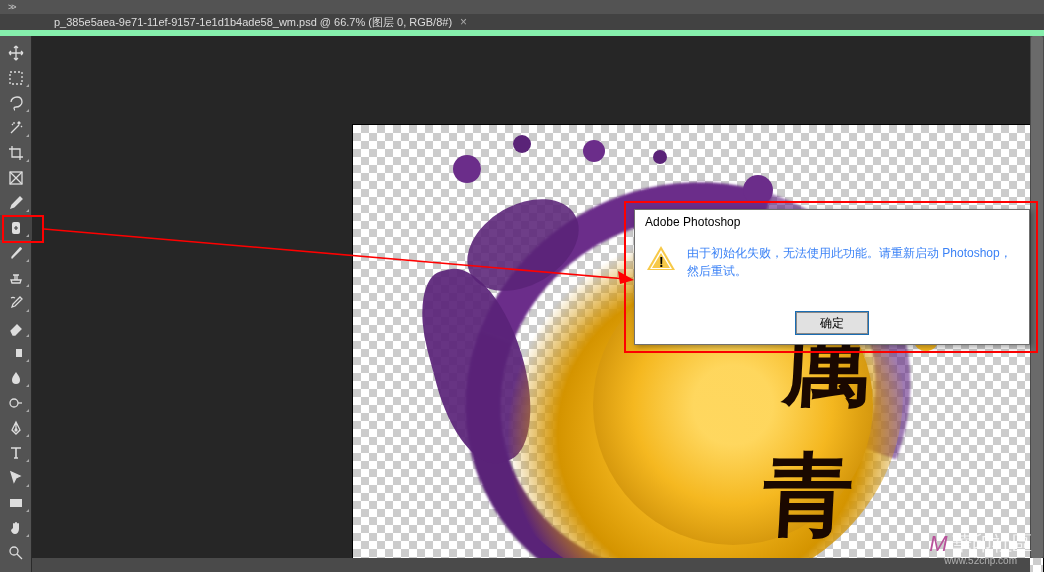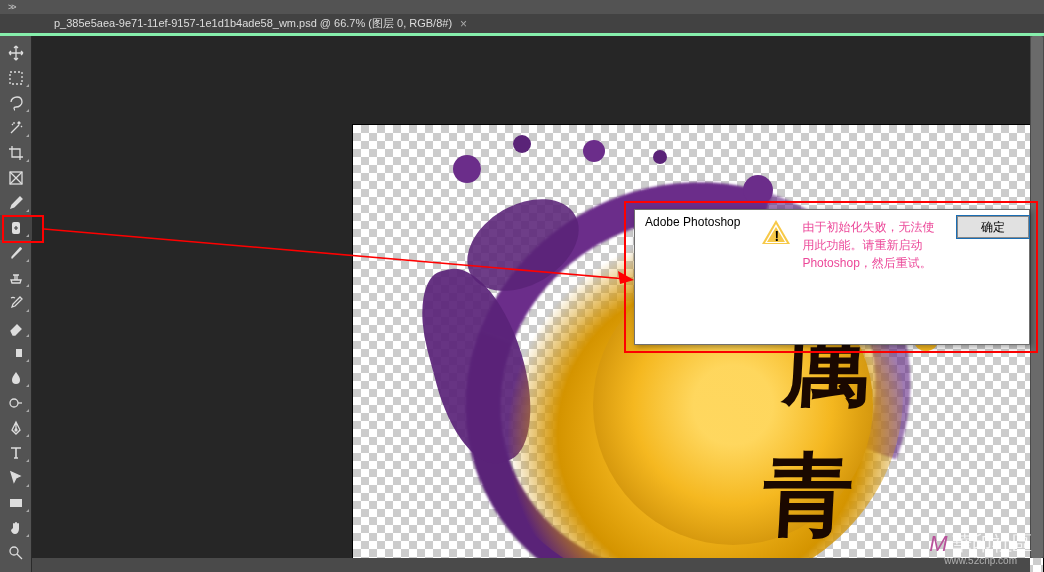--- a/index.html
+++ b/index.html
@@ -4,21 +4,21 @@
 <style>
 * { margin: 0; padding: 0; box-sizing: border-box; }
 body { font-family: "Microsoft YaHei", Arial, sans-serif; background: #535353; overflow: hidden; }
 .app { width: 1044px; height: 572px; position: relative; display: flex; flex-direction: column; }
 
 
 .top-header { height: 14px; background: #535353; display: flex; align-items: center; padding-left: 8px; }
 .top-header .chev { color: #ccc; font-size: 9px; letter-spacing: -2px; }
 
 
-.tab-bar { height: 22px; background: #424242; display: flex; align-items: center; padding-left: 44px; border-bottom: 3px solid #86efac; }
+.tab-bar { height: 22px; background: #424242; display: flex; align-items: center; padding-left: 44px; border-bottom: 6px solid #86efac; }
 .tab { display: flex; align-items: center; gap: 8px; padding: 0 10px; height: 100%; background: #424242; color: #ddd; font-size: 11px; }
 .tab .close { color: #aaa; font-size: 12px; cursor: pointer; }
 
 .main { flex: 1; display: flex; position: relative; }
 
 
 .toolbar { width: 32px; background: #535353; border-right: 1px solid #2a2a2a; display: flex; flex-direction: column; padding-top: 4px; }
 .tool { width: 32px; height: 25px; display: flex; align-items: center; justify-content: center; color: #ddd; cursor: pointer; position: relative; }
 .tool .corner { position: absolute; right: 3px; bottom: 3px; width: 0; height: 0; border-left: 3px solid transparent; border-bottom: 3px solid #aaa; }
 .tool svg { width: 16px; height: 16px; stroke: #ddd; fill: none; stroke-width: 1.3; }
@@ -73,29 +73,29 @@
 .sp2 { left: 70px; top: 60px; width: 120px; height: 80px; border-radius: 50%; transform: rotate(-30deg); opacity: .88; }
 .gold-i { position: absolute; background: #d49400; }
 .g1 { left: 200px; top: 120px; width: 280px; height: 280px; border-radius: 50%; background: radial-gradient(circle, #ffd860 20%, #f5b820 50%, #c08200 85%); opacity: .95; }
 .callig { position: absolute; left: 350px; top: 160px; width: 180px; height: 280px; }
 .callig .ch { position: absolute; color: #1a0800; font-size: 90px; font-family: "KaiTi","STKaiti",serif; font-weight: bold; transform: skewX(-3deg); }
 .callig .c1 { left: 40px; top: 0; }
 .callig .c2 { left: 20px; top: 130px; }
 
 
 .dialog-frame { position: absolute; left: 624px; top: 201px; width: 414px; height: 152px; border: 2px solid red; z-index: 200; }
-.dialog { position: absolute; left: 634px; top: 209px; width: 396px; height: 136px; background: #fff; border: 1px solid #707070; box-shadow: 2px 2px 6px rgba(0,0,0,.35); z-index: 201; display: flex; flex-direction: row; }
+.dialog { position: absolute; left: 634px; top: 209px; width: 396px; height: 136px; background: #fff; border: 1px solid #707070; box-shadow: 2px 2px 6px rgba(0,0,0,.35); z-index: 201; display: flex; flex-direction: column; }
 .dlg-title { height: 26px; padding: 5px 10px 0; font-size: 12px; color: #000; }
 .dlg-body { flex: 1; display: flex; padding: 8px 12px 4px; gap: 12px; }
 .dlg-icon { width: 28px; height: 28px; flex-shrink: 0; position: relative; margin-top: 2px; }
 .dlg-icon .tri { width: 0; height: 0; border-left: 14px solid transparent; border-right: 14px solid transparent; border-bottom: 24px solid #f7c948; position: absolute; top: 0; }
 .dlg-icon .tri-in { width: 0; height: 0; border-left: 11px solid transparent; border-right: 11px solid transparent; border-bottom: 19px solid #fff; position: absolute; top: 4px; left: 3px; }
 .dlg-icon .tri-in2 { width: 0; height: 0; border-left: 9px solid transparent; border-right: 9px solid transparent; border-bottom: 15px solid #f7c948; position: absolute; top: 7px; left: 5px; }
 .dlg-icon .bang { position: absolute; top: 8px; left: 12px; font-size: 14px; font-weight: bold; color: #000; }
-.dlg-msg { font-size: 12px; color: #ec4899; line-height: 1.5; }
+.dlg-msg { font-size: 12px; color: #3b82f6; line-height: 1.5; }
 .dlg-btns { display: flex; justify-content: center; padding: 6px 0 10px; }
 .dlg-btn { width: 72px; height: 22px; background: #e1e1e1; border: 1px solid #888; outline: 1px solid #1a6db3; outline-offset: 0; font-size: 12px; cursor: pointer; }
 
 
 .arrow-line { position: absolute; left: 44px; top: 229px; width: 590px; height: 56px; z-index: 150; pointer-events: none; }
 .arrow-line svg { width: 100%; height: 100%; overflow: visible; }
 
 
 .watermark { position: absolute; right: 12px; bottom: 6px; z-index: 300; text-align: right; color: rgba(255,255,255,.7); }
 .watermark .logo { font-size: 22px; font-style: italic; color: #b8529a; display: inline-block; vertical-align: middle; }

